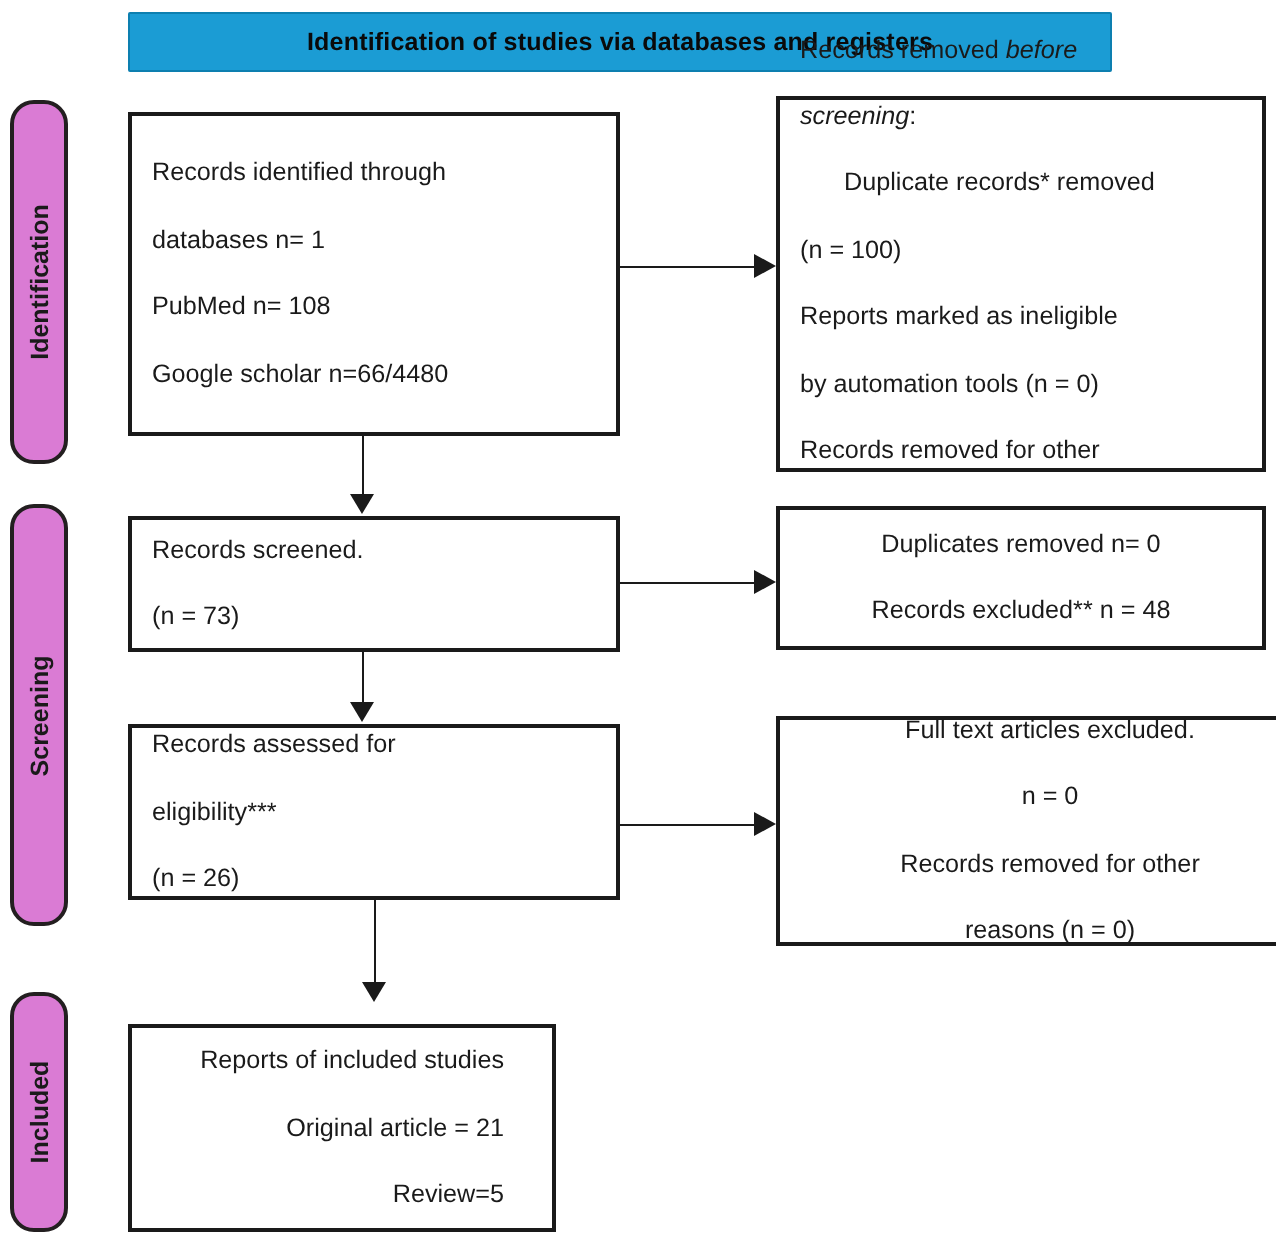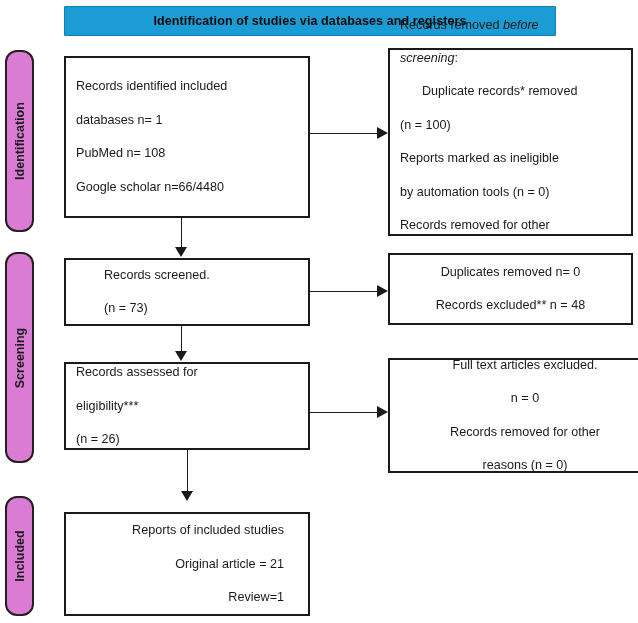--- a/index.html
+++ b/index.html
@@ -129,38 +129,38 @@
 
   <div class="stage-tab" style="left: 5px; top: 252px; width: 29px; height: 211px; background: rgb(218, 123, 212);">
     <span class="stage-label">Screening</span>
   </div>
 
   <div class="stage-tab" style="left: 5px; top: 496px; width: 29px; height: 120px; background: rgb(218, 123, 212);">
     <span class="stage-label">Included</span>
   </div>
 
   <div class="box" style="left:64px; top:56px; width:246px; height:162px;">
-    <div class="box-text align-left"><span>Records identified included</span><br>
+    <div class="box-text align-left"><span>Records identified through</span><br>
 <span>databases n= 1</span><br>
 <span>PubMed n= 108</span><br>
 <span>Google scholar n=66/4480</span></div>
   </div>
 
   <div class="box" style="left:388px; top:48px; width:245px; height:188px;">
     <div class="box-text align-left"><span>Records removed </span><span class="ital">before</span><br>
 <span class="ital">screening</span><span>:</span><br>
 <span class="indent"></span><span>Duplicate records* removed</span><br>
 <span>(n = 100)</span><br>
 <span>Reports marked as ineligible</span><br>
 <span>by automation tools (n = 0)</span><br>
 <span>Records removed for other</span><br>
 <span>reasons (n = 0)</span></div>
   </div>
 
-  <div class="box" style="left:64px; top:258px; width:246px; height:68px;padding-left:28px;">
+  <div class="box" style="left:64px; top:258px; width:246px; height:68px;">
     <div class="box-text align-left"><span>Records screened.</span><br>
 <span>(n = 73)</span></div>
   </div>
 
   <div class="box" style="left:388px; top:253px; width:245px; height:72px;">
     <div class="box-text align-center"><span>Duplicates removed n= 0</span><br>
 <span>Records excluded** n = 48</span></div>
   </div>
 
   <div class="box" style="left:64px; top:362px; width:246px; height:88px;">
@@ -169,24 +169,24 @@
 <span>(n = 26)</span></div>
   </div>
 
   <div class="box" style="left:388px; top:358px; width:274px; height:115px;">
     <div class="box-text align-center"><span>Full text articles excluded.</span><br>
 <span>n = 0</span><br>
 <span>Records removed for other</span><br>
 <span>reasons (n = 0)</span></div>
   </div>
 
-  <div class="box" style="left:64px; top:512px; width:246px; height:104px;">
+  <div class="box" style="left:64px; top:512px; width:214px; height:104px;">
     <div class="box-text align-right" style="padding-right:24px;"><span>Reports of included studies</span><br>
 <span>Original article = 21</span><br>
-<span>Review=1</span></div>
+<span>Review=5</span></div>
   </div>
 
   <div class="conn-h" style="left:310px; top:133px; width:68px;"></div>
   <div class="arrow-right" style="left:377px; top:127px;"></div>
 
   <div class="conn-v" style="left:181px; top:218px; height:30px;"></div>
   <div class="arrow-down" style="left:175px; top:247px;"></div>
 
   <div class="conn-h" style="left:310px; top:291px; width:68px;"></div>
   <div class="arrow-right" style="left:377px; top:285px;"></div>

